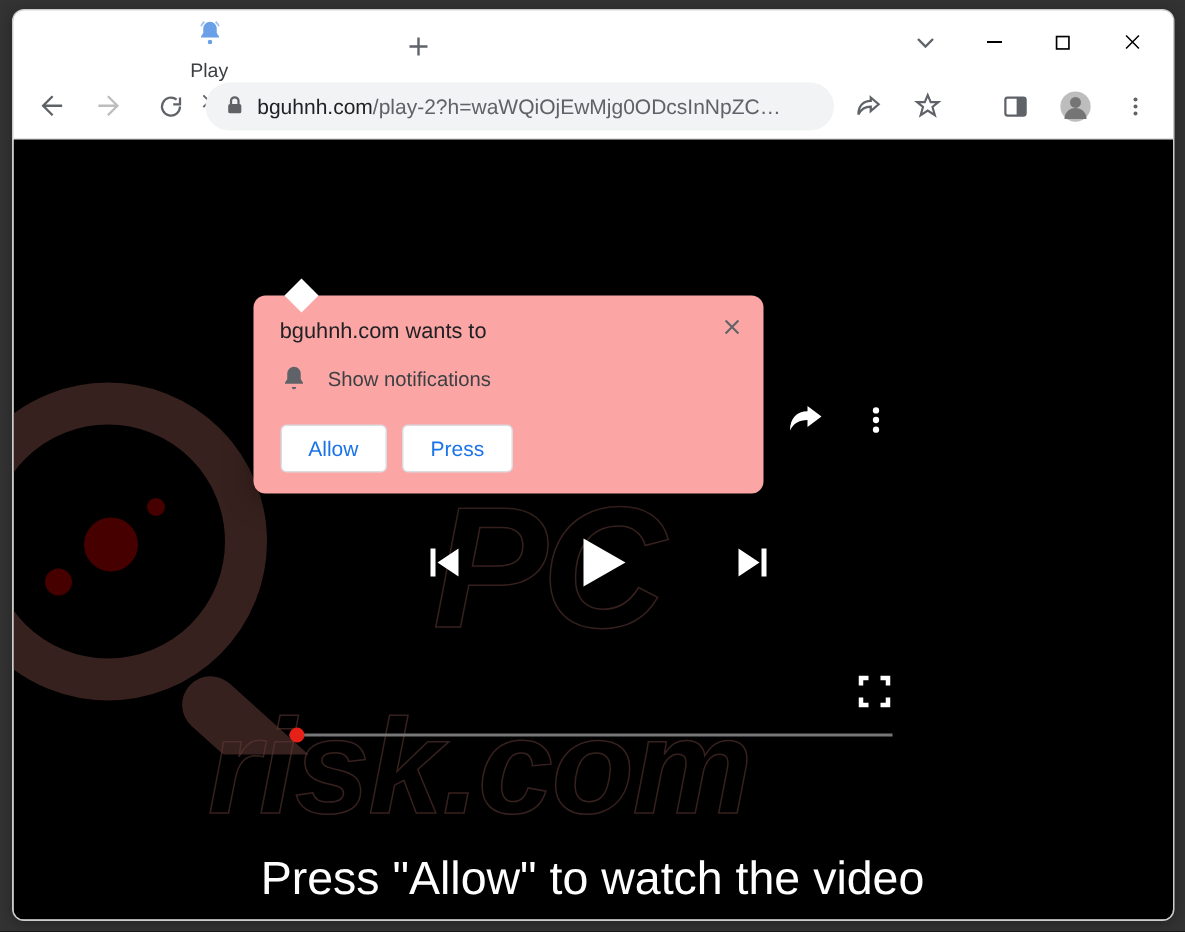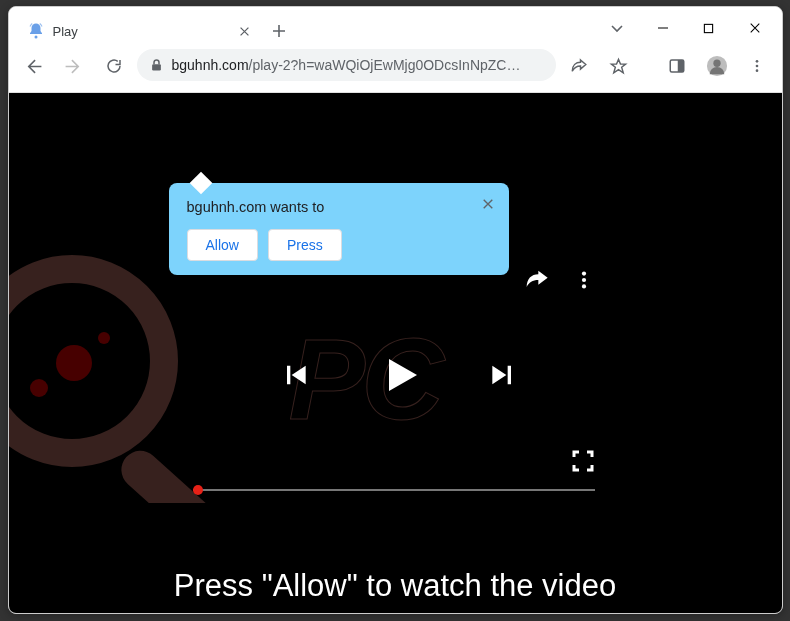--- a/index.html
+++ b/index.html
@@ -1,28 +1,28 @@
 <!DOCTYPE html>
 <html><head>
 <meta charset="utf-8">
 <style>
 * { margin: 0; padding: 0; box-sizing: border-box; font-family: "Segoe UI", Arial, sans-serif; }
 body { width: 790px; height: 621px; background: #333; overflow: hidden; }
 .window { width: 775px; height: 608px; margin: 6px auto; background: #fff; border: 1px solid #ccc; border-radius: 8px; overflow: hidden; position: relative; box-shadow: 0 2px 10px rgba(0,0,0,.3);}
 .titlebar { height: 42px; background: #fff; display: flex; align-items: stretch; }
-.tab { display: flex; align-items: center; gap: 8px; padding: 0 12px; width: 250px; border-radius: 8px 8px 0 0; background:#fff; margin-top:6px; margin-left:6px;}
+.tab { display: flex; align-items: center; gap: 8px; padding: 0 12px; width: 250px; border-radius: 8px 8px 0 0; background:#fff; margin-top:6px; margin-left:6px;flex-direction:column;}
 .tab-icon { width: 18px; height: 18px; display:flex; align-items:center; justify-content:center; }
 .tab-title { flex: 1; font-size: 13px; color: #3c4043; }
 .tab-close { width: 16px; height: 16px; display:flex; align-items:center; justify-content:center; color:#5f6368; cursor:pointer; border-radius:50%; }
 .newtab { width: 28px; display:flex; align-items:center; justify-content:center; color:#5f6368; margin-top:6px;}
 .titlespace { flex:1; }
 .win-controls { display:flex; align-items:center; padding-right:4px;}
 .win-btn { width: 46px; height: 34px; display:flex; align-items:center; justify-content:center; color:#000; }
 .win-chev { width: 46px; height:34px; display:flex; align-items:center; justify-content:center; color:#5f6368;}
-.toolbar { height: 44px; background: #fff; border-bottom:1px solid #e0e0e0; display:flex; align-items:flex-start; padding: 0 8px; gap: 6px;}
+.toolbar { height: 44px; background: #fff; border-bottom:1px solid #e0e0e0; display:flex; align-items:center; padding: 0 8px; gap: 6px;}
 .nav-btn { width: 34px; height:34px; display:flex; align-items:center; justify-content:center; color:#5f6368; border-radius:50%; }
 .nav-btn.disabled { color:#bdbdbd; }
 .omnibox { flex:1; height: 32px; background:#f1f3f4; border-radius: 16px; display:flex; align-items:center; padding: 0 12px; gap:8px; color:#5f6368; font-size:14px; overflow:hidden; white-space:nowrap;}
 .omnibox .host { color:#202124; }
 .omnibox .path { color:#5f6368; }
 .tool-icon { width: 34px; height:34px; display:flex; align-items:center; justify-content:center; color:#5f6368; }
 .content { position:relative; height: calc(100% - 86px); background:#000; overflow:hidden; }
 .watermark { position:absolute; inset:0; pointer-events:none; }
 .wm-lens { position:absolute; left:-55px; top:150px; width:260px; height:260px; }
 .wm-text1 { position:absolute; font-size: 115px; font-weight: 800; font-style: italic; letter-spacing:-4px; left:280px; top:220px; }
@@ -30,21 +30,21 @@
 .wm-text1, .wm-text2 { color: transparent; -webkit-text-stroke: 1px rgba(100,60,55,0.55); }
 .player { position:absolute; left:180px; top:170px; width:420px; height:240px; }
 .player-top { position:absolute; right:8px; top:0; display:flex; gap:14px; align-items:center;}
 .player-top .pbtn { width:34px; height:34px; display:flex; align-items:center; justify-content:center; color:#fff; }
 .player-mid { position:absolute; left:0; right:0; top:88px; display:flex; justify-content:center; align-items:center; gap:64px;}
 .player-mid .pbtn { color:#fff; }
 .fullscreen { position:absolute; right:14px; bottom:30px; color:#fff; }
 .progress { position:absolute; left:4px; right:14px; bottom:12px; height:2px; background:#777;}
 .progress-dot { position:absolute; left:0; top:-4px; width:10px; height:10px; border-radius:50%; background:#e62117;}
 .instruction { position:absolute; left:0; right:0; top:475px; text-align:center; color:#fff; font-size:31px; font-family: Arial, sans-serif;}
-.prompt { position:absolute; left:160px; top:90px; width:340px; background:#7dd3fc; border-radius:8px; box-shadow: 0 4px 20px rgba(0,0,0,.35); padding: 16px 18px 14px; z-index:10;}
+.prompt { position:absolute; left:160px; top:104px; width:340px; background:#fca5a5; border-radius:8px; box-shadow: 0 4px 20px rgba(0,0,0,.35); padding: 16px 18px 14px; z-index:10;}
 .prompt::before { content:""; position:absolute; left:24px; top:-8px; width:16px; height:16px; background:#fff; transform:rotate(45deg);}
 .prompt-title { font-size:14.5px; color:#202124; margin-bottom:14px; }
 .prompt-row { display:flex; align-items:center; gap:14px; margin-bottom: 22px; }
 .prompt-row .bell { color:#5f6368; }
 .prompt-row span { font-size:13.5px; color:#3c4043; }
 .prompt-close { position:absolute; right:10px; top:10px; color:#5f6368; width:22px; height:22px; display:flex; align-items:center; justify-content:center;}
 .prompt-actions { display:flex; justify-content:flex-start; gap:10px; }
 .pbutton { border:1px solid #dadce0; background:#fff; color:#1a73e8; font-size:14px; padding: 7px 18px; border-radius:4px; cursor:pointer; font-weight:500;}
 svg { display:block; }
 </style>
@@ -163,20 +163,21 @@
 
     <div class="watermark">
       <svg class="wm-lens" viewBox="0 0 260 260">
         <circle cx="118" cy="118" r="92" fill="none" stroke="rgba(100,60,55,0.55)" stroke-width="28"></circle>
         <rect x="185" y="200" width="110" height="38" rx="19" transform="rotate(42 185 200)" fill="rgba(100,60,55,0.55)"></rect>
         <circle cx="120" cy="120" r="18" fill="#c00" opacity=".35"></circle>
         <circle cx="85" cy="145" r="9" fill="#c00" opacity=".35"></circle>
         <circle cx="150" cy="95" r="6" fill="#c00" opacity=".35"></circle>
       </svg>
       <div class="wm-text1">PC</div>
+      <div class="wm-text2">risk.com</div>
     </div>
 
     <div class="player">
       <div class="player-top">
         <div class="pbtn">
           <svg width="28" height="28" viewBox="0 0 24 24">
               <path fill="#fff" d="M14 4l8 6-8 6v-4c-5 0-8 2-10 6 0-7 4-11 10-11V4z"></path>
             </svg>
         </div>
         <div class="pbtn">
@@ -216,20 +217,28 @@
 
     <div class="instruction">Press "Allow" to watch the video</div>
 
     <div class="prompt">
       <div class="prompt-close">
         <svg width="12" height="12" viewBox="0 0 14 14">
             <path stroke="#5f6368" stroke-width="1.6" d="M2 2l10 10M12 2L2 12"></path>
           </svg>
       </div>
       <div class="prompt-title">bguhnh.com wants to</div>
+      <div class="prompt-row">
+        <span class="bell">
+          <svg width="18" height="18" viewBox="0 0 24 24">
+              <path fill="#5f6368" d="M12 2a6 6 0 0 0-6 6v5l-2 3v1h16v-1l-2-3V8a6 6 0 0 0-6-6zM10 20a2 2 0 0 0 4 0z"></path>
+            </svg>
+        </span>
+        <span>Show notifications</span>
+      </div>
       <div class="prompt-actions">
         <button class="pbutton">Allow</button>
         <button class="pbutton">Press</button>
       </div>
     </div>
 
   </div>
 </div>
 
 </body></html>

